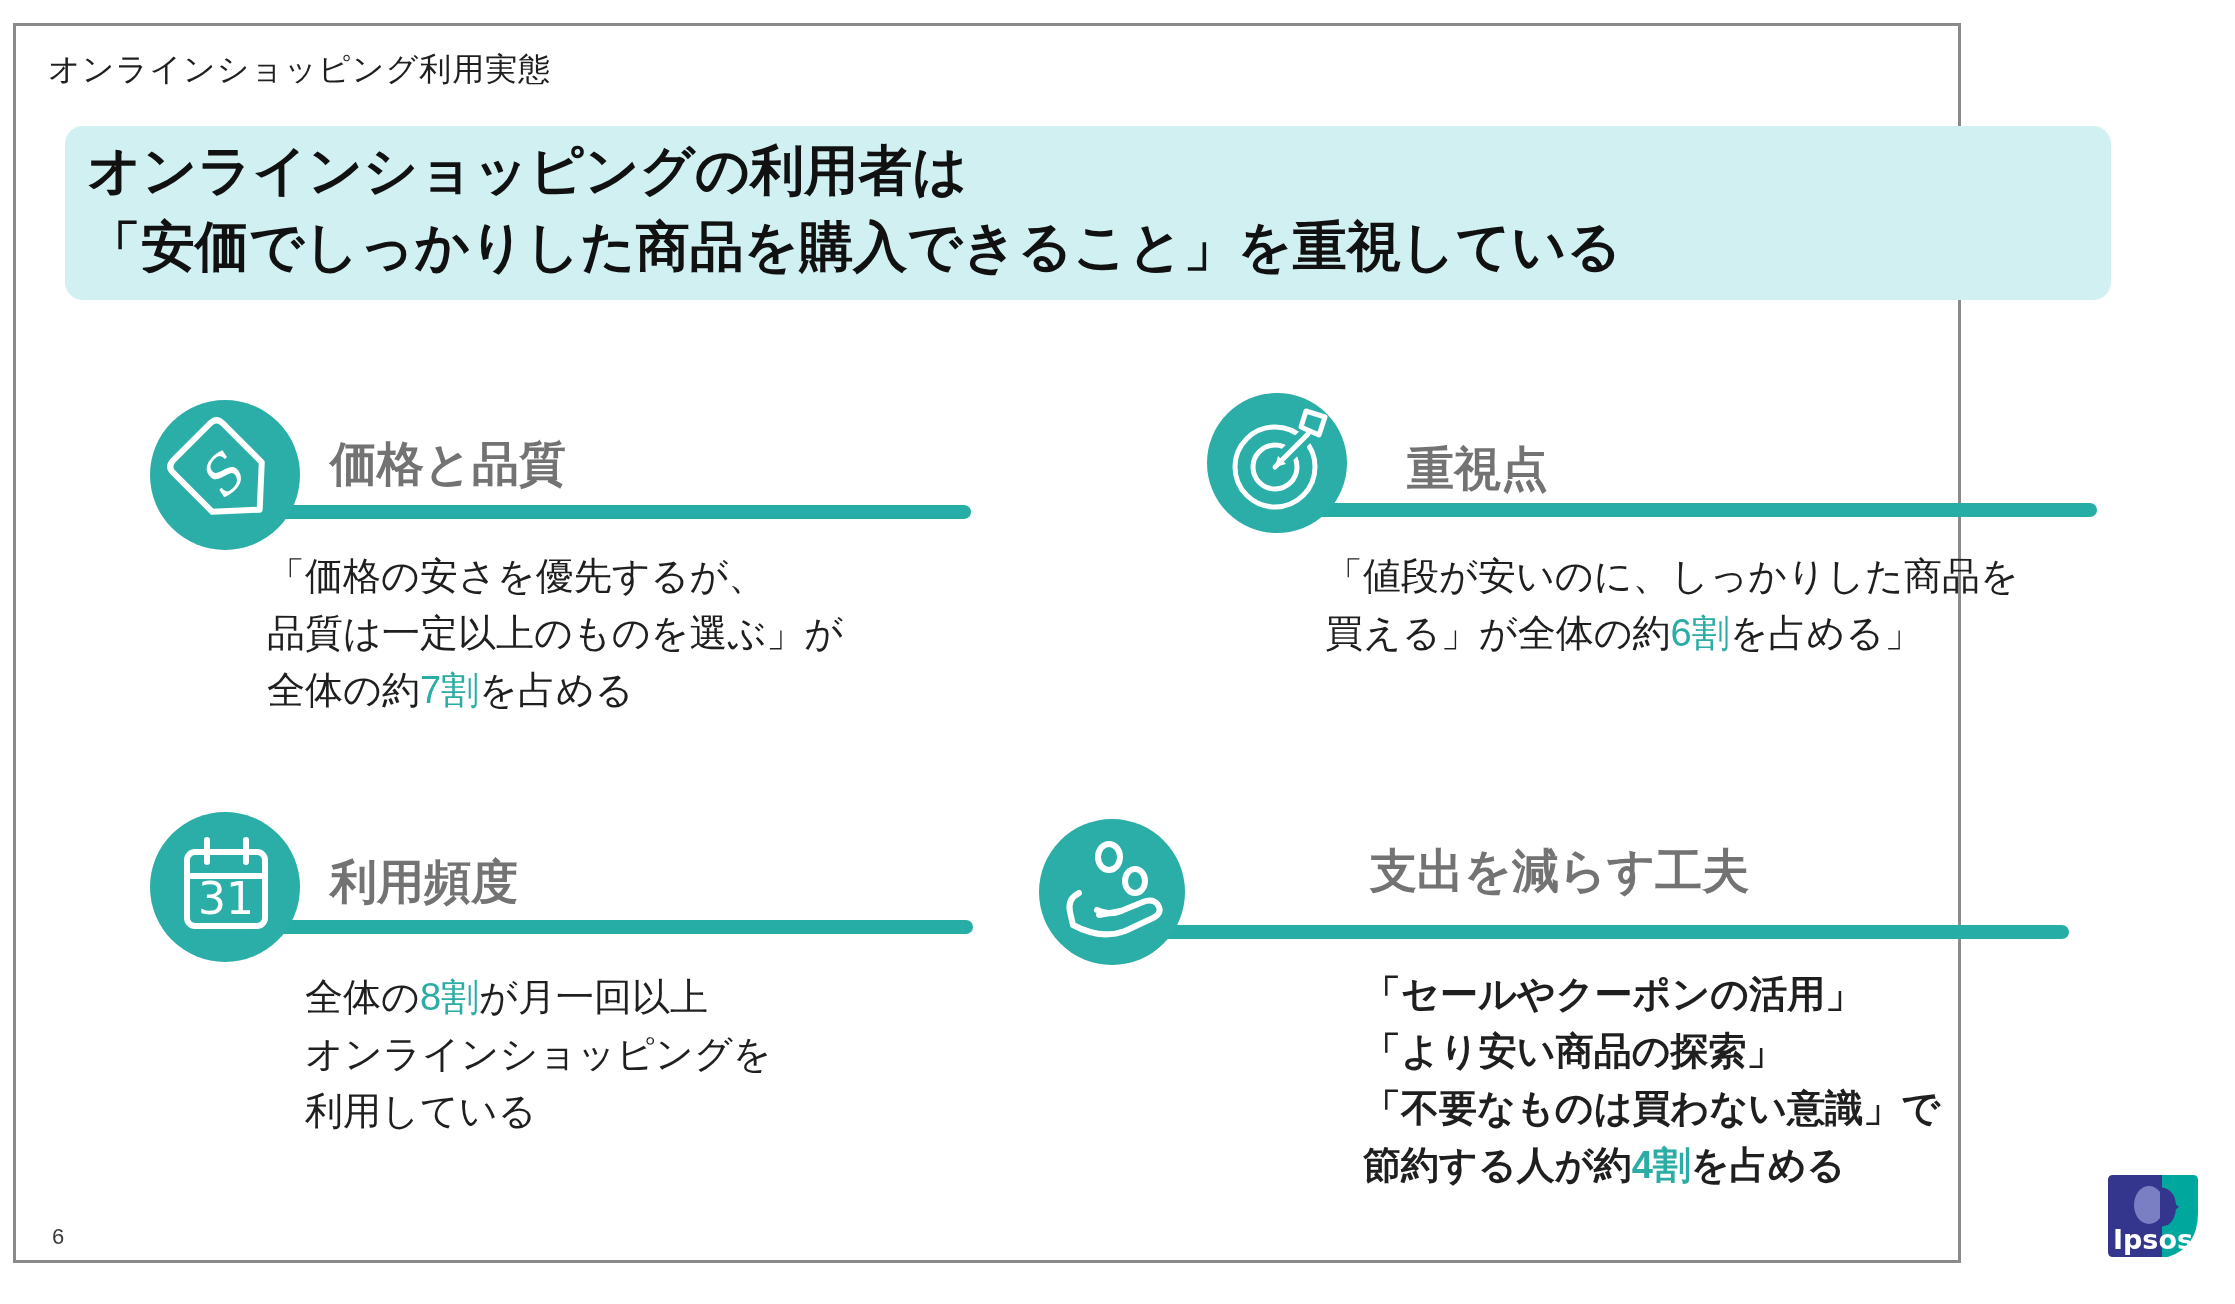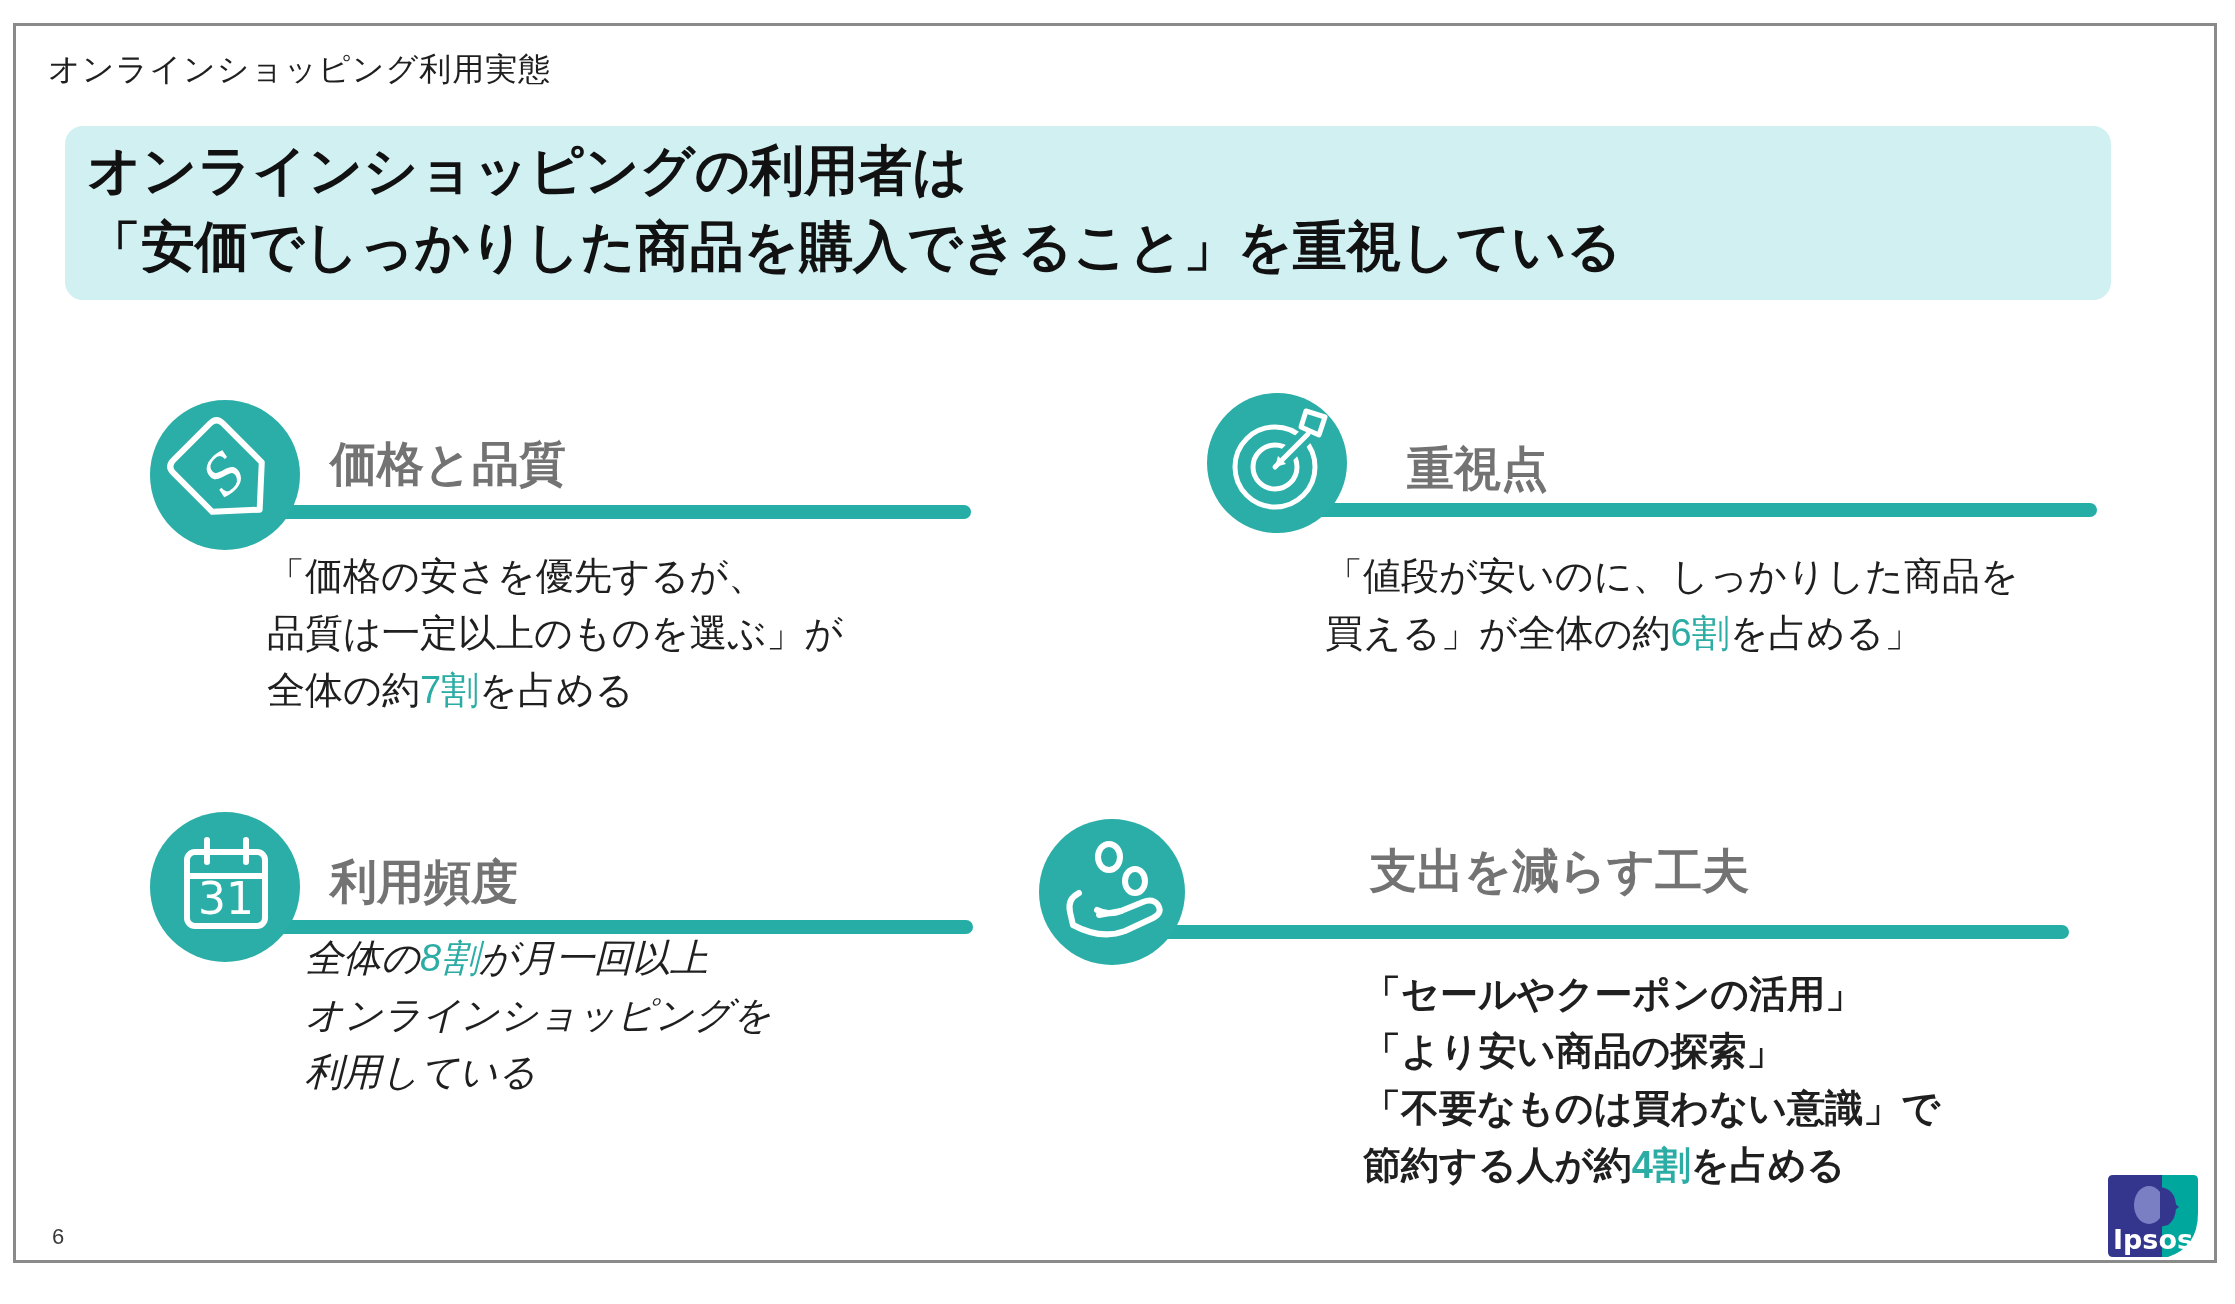--- a/index.html
+++ b/index.html
@@ -1,18 +1,18 @@
 <!DOCTYPE html>
 <html><head>
 <meta charset="utf-8">
 <style>
   html,body{margin:0;padding:0;background:#ffffff;}
   .page{position:relative;width:2235px;height:1304px;background:#ffffff;overflow:hidden;
         font-family:"Liberation Sans","DejaVu Sans",sans-serif;color:#1a1a1a;}
-  .slide{position:absolute;left:13px;top:23px;width:2204px;height:1240px;
+  .slide{position:absolute;left:13px;top:23px;width:1948px;height:1240px;
          border:3px solid #8a8a8a;background:#ffffff;box-sizing:border-box;}
   .kicker{position:absolute;left:32px;top:22px;font-size:32px;color:#1f1f1f;letter-spacing:1px;}
   .title-box{position:absolute;left:49px;top:100px;width:2046px;height:174px;
              background:#d0f0f2;border-radius:18px;box-sizing:border-box;
              padding:6px 24px 0 22px;font-size:54px;font-weight:700;line-height:76px;color:#111;}
   .circle{position:absolute;border-radius:50%;background:#2aaea7;z-index:3;display:flex;
           align-items:center;justify-content:center;}
   .circle svg{display:block;}
   .hbar{position:absolute;height:14px;background:#26ada6;border-radius:8px;z-index:1;}
   .card-heading{position:absolute;font-size:47px;font-weight:700;color:#737373;z-index:2;white-space:nowrap;}
@@ -27,21 +27,21 @@
   .c1-body{left:251px;top:522px;}
   
   .c2-circle{left:1191px;top:367px;width:140px;height:140px;}
   .c2-head{left:1391px;top:412px;}
   .c2-bar{left:1261px;top:477px;width:820px;}
   .c2-body{left:1295px;top:522px;margin-left:14px;}
   
   .c3-circle{left:134px;top:786px;width:150px;height:150px;}
   .c3-head{left:314px;top:825px;}
   .c3-bar{left:209px;top:894px;width:748px;}
-  .c3-body{left:289px;top:904px;font-style:italic;}
+  .c3-body{left:289px;top:943px;}
   
   .c4-circle{left:1023px;top:793px;width:146px;height:146px;}
   .c4-head{left:1354px;top:814px;}
   .c4-bar{left:1096px;top:899px;width:957px;}
   .c4-body{left:1347px;top:940px;font-weight:bold;}
 </style>
 </head>
 <body>
 
 <div class="page">

